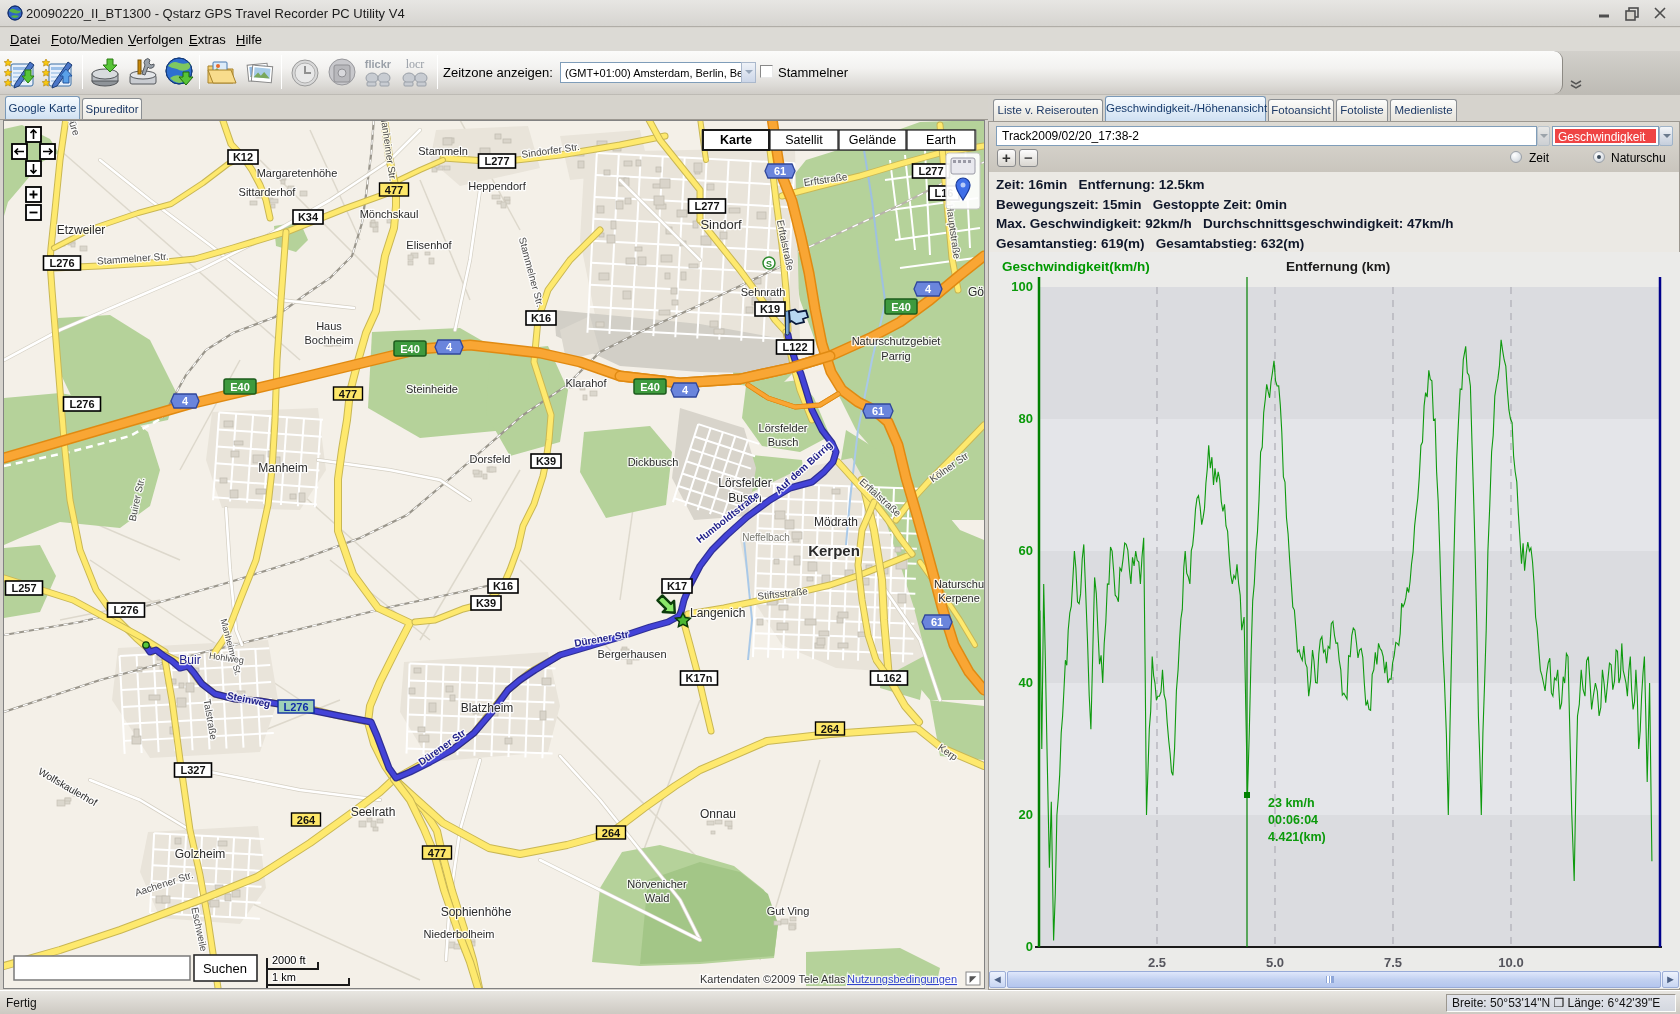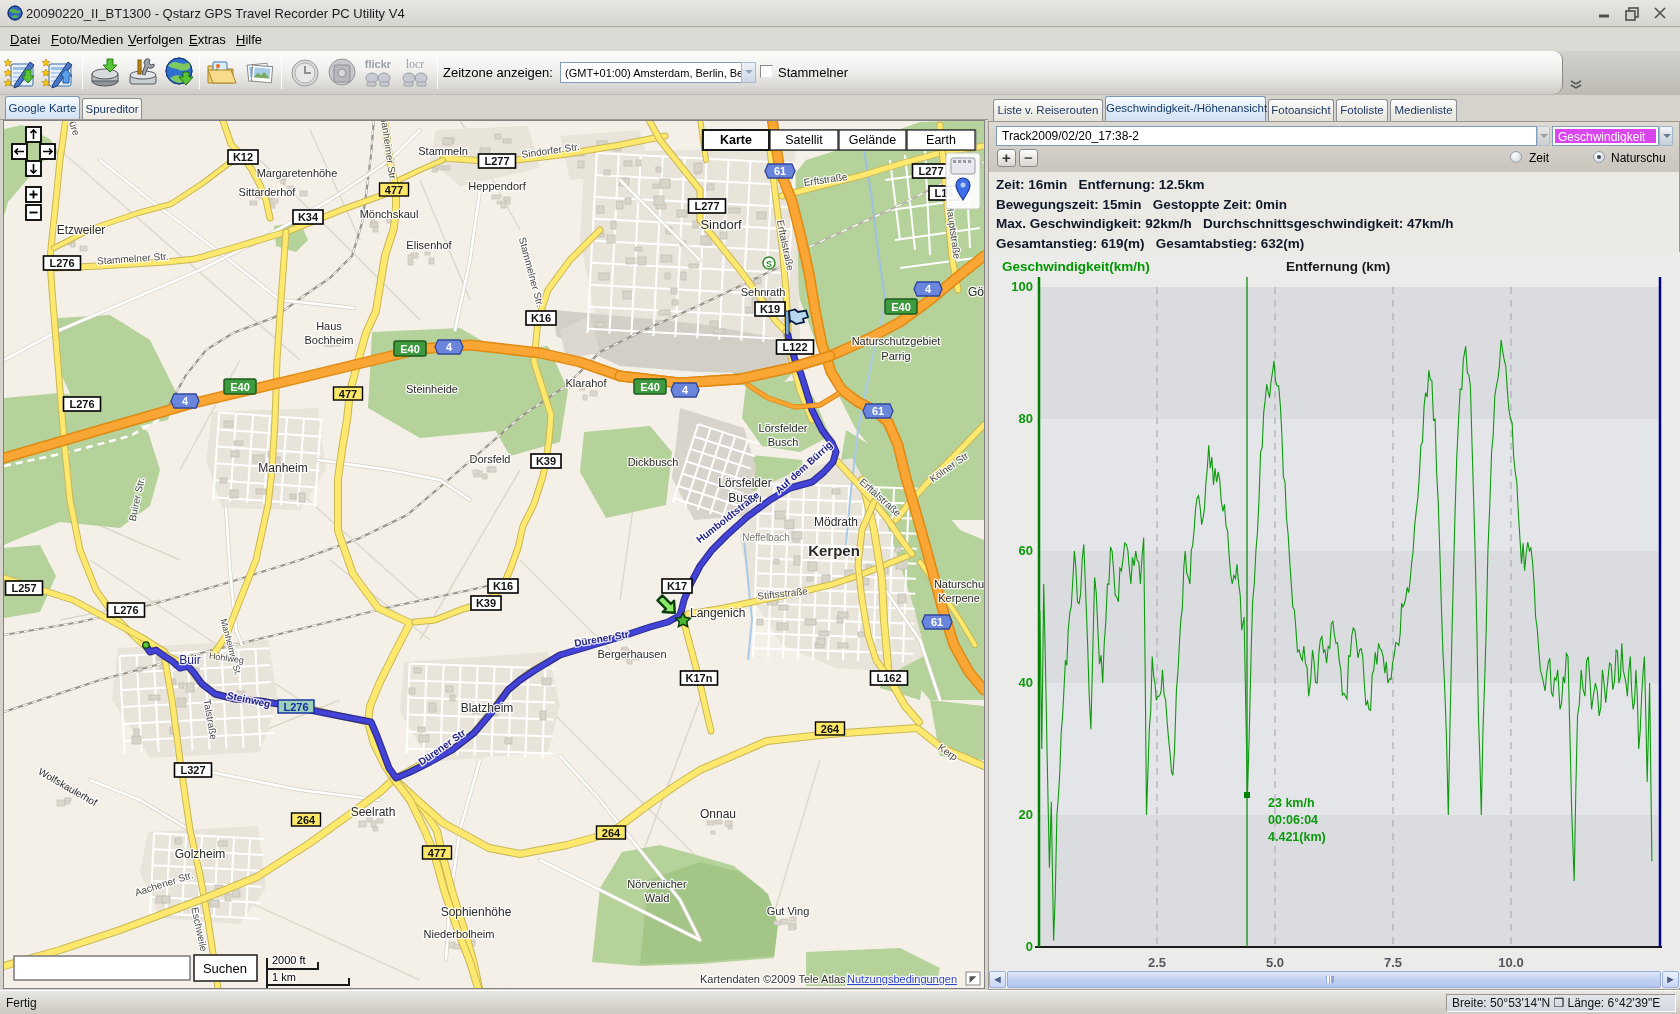--- a/index.html
+++ b/index.html
@@ -970,21 +970,21 @@
 <div class="tab" style="left:280px;top:3px;width:66px;height:22px;line-height:20px;font-size:11.5px">Fotoansicht</div>
 <div class="tab" style="left:348px;top:3px;width:52px;height:22px;line-height:20px;font-size:11.5px">Fotoliste</div>
 <div class="tab" style="left:402px;top:3px;width:67px;height:22px;line-height:20px;font-size:11.5px">Medienliste</div>
 </div>
 <div class="abs" style="left:989px;top:122px;width:690px;height:50px;background:linear-gradient(#dedbd4,#c9c5bd)"></div>
 <div class="combo" style="left:996px;top:126px;width:541px;height:20px;padding:2px 0 0 5px">Track2009/02/20_17:38-2</div>
 <div class="combobtn" style="left:1537px;top:126px;width:13px;height:20px;opacity:.55">
       <div class="arr-d" style="left:2px"></div>
     </div>
 <div class="combo" style="left:1552px;top:126px;width:107px;height:20px">
-      <div style="position:absolute;left:2px;top:2px;right:2px;bottom:2px;background:#d946ef;color:#fff;padding:1px 0 0 3px;font-size:12px">Geschwindigkeit</div>
+      <div style="position:absolute;left:2px;top:2px;right:2px;bottom:2px;background:#ef4444;color:#fff;padding:1px 0 0 3px;font-size:12px">Geschwindigkeit</div>
     </div>
 <div class="combobtn" style="left:1659px;top:126px;width:14px;height:20px">
       <div class="arr-d"></div>
     </div>
 <div class="pmbtn" style="left:997px;top:149px">+</div>
 <div class="pmbtn" style="left:1019px;top:149px;color:#555">−</div>
 <div class="radio" style="left:1510px;top:151px"></div>
 <div class="ilabel" style="left:1529px;top:151px">Zeit</div>
 <div class="radio" style="left:1593px;top:151px">
       <div class="dot"></div>

